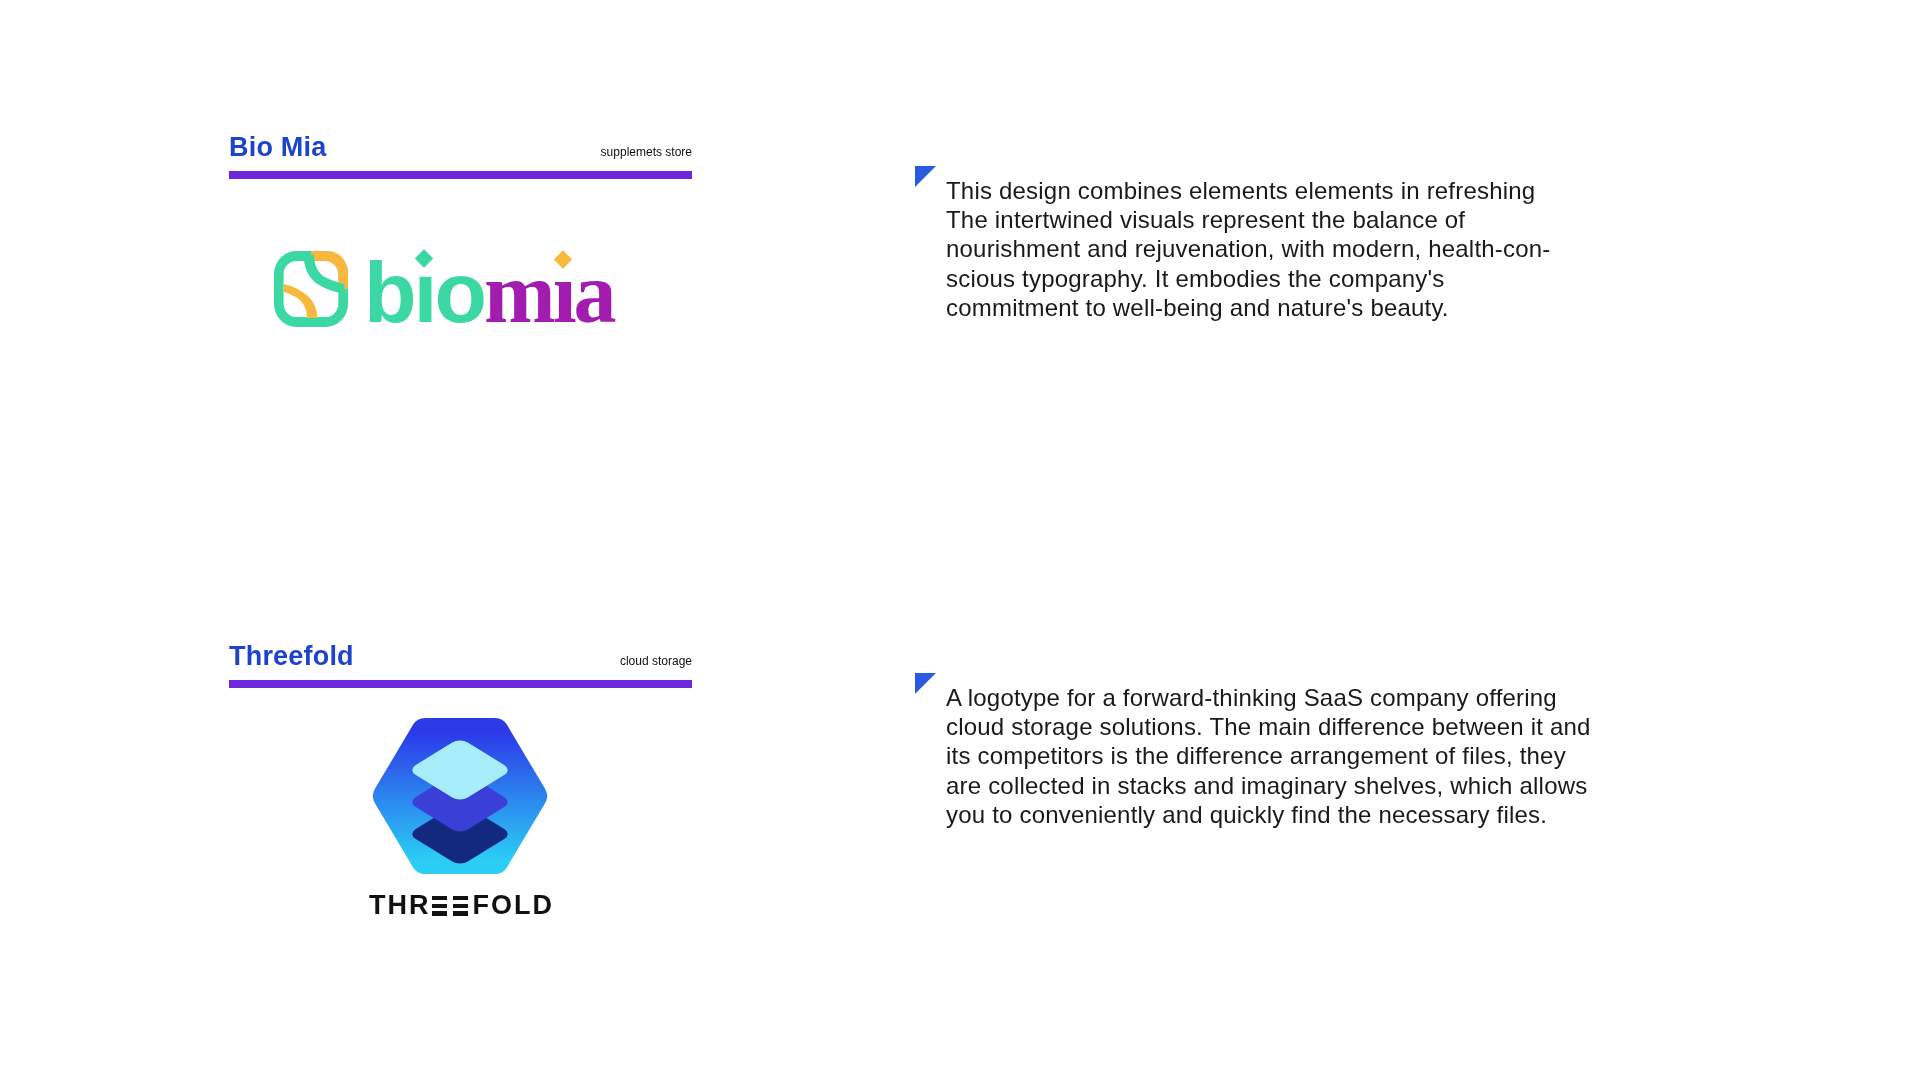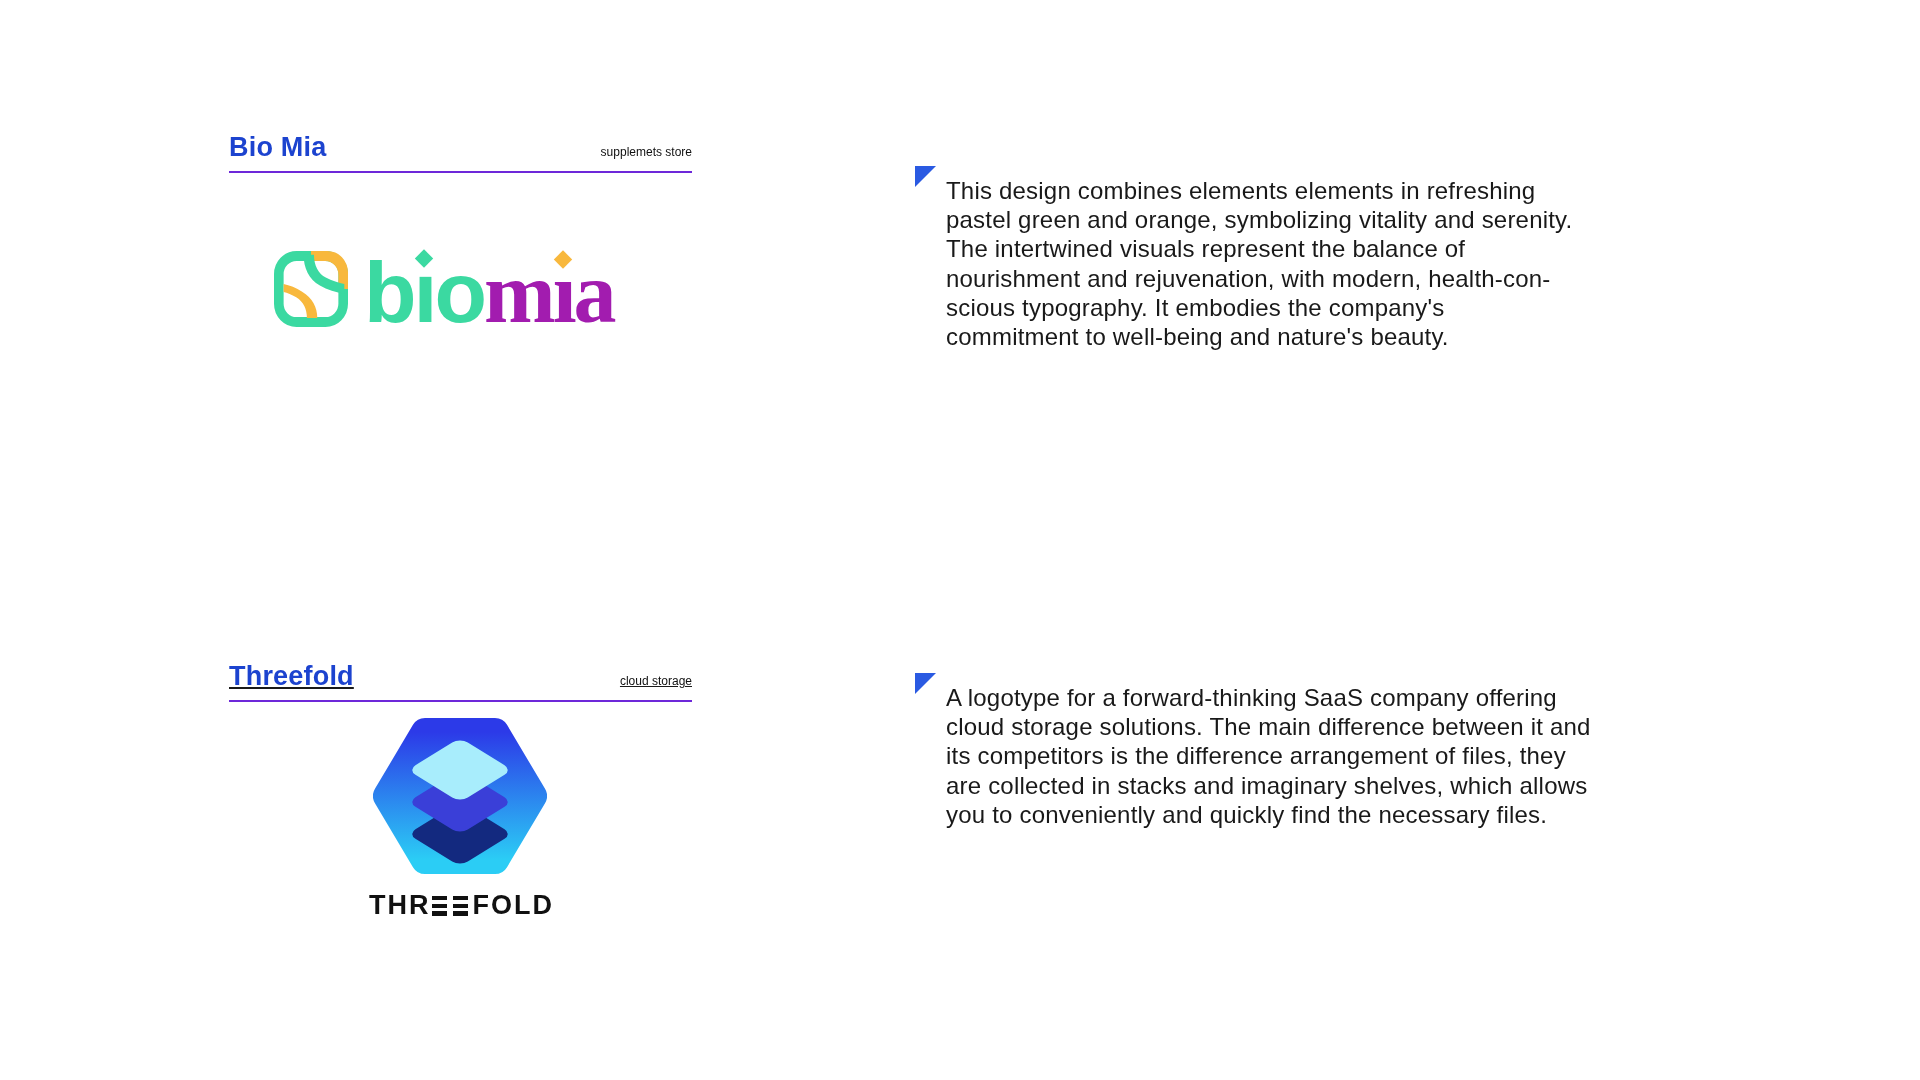--- a/index.html
+++ b/index.html
@@ -4,21 +4,21 @@
 <style>
   html,body{margin:0;padding:0;background:#ffffff;}
   .page{
     position:relative;width:1920px;height:1080px;background:#ffffff;overflow:hidden;
     font-family:"Liberation Sans", sans-serif;color:#1a1a1a;
   }
   
   .panel{position:absolute;left:229px;width:463px;}
   .panel-header{
     display:flex;justify-content:space-between;align-items:baseline;
-    padding-bottom:10px;border-bottom:2px solid #6d28d9;
+    padding-bottom:10px;border-bottom:8px solid #6d28d9;
   }
   .brand-name{
     margin:0;font-size:27px;line-height:1.05;font-weight:bold;color:#1c43cf;letter-spacing:.2px;
   }
   .brand-category{font-size:12px;line-height:1;color:#101010;}
 
   
   .biomia-logo{position:absolute;left:274px;top:241px;display:flex;align-items:center;gap:16px;}
   .biomia-mark{width:74px;height:76px;flex:0 0 auto;}
   .biomia-wordmark{
@@ -78,28 +78,27 @@
       <path d="M 13 43.5 C 21 45 30 48.5 38 53.5 C 52 62 58.5 74 58.5 88 L 44.5 88 C 44.5 77 40 67 30 61 C 24 57.5 18 55 13 54 Z" fill="#f8b83d"></path>
     </svg>
     <div class="biomia-wordmark">
       <span class="bio-part"><span>b</span><span class="iwrap"><span>ı</span><span class="idot green"></span></span><span>o</span></span><span class="mia-part"><span>m</span><span class="iwrap"><span>ı</span><span class="idot orange"></span></span><span>a</span></span>
     </div>
   </div>
 
   <span class="marker" style="left:915px;top:166px;"></span>
   <div class="desc" style="top:176px;">
     <div>This design combines elements elements in refreshing</div>
-    <div>pastel green and orange, symbolizing vitality and serenity.</div>
     <div>The intertwined visuals represent the balance of</div>
     <div>nourishment and rejuvenation, with modern, health-con-</div>
     <div>scious typography. It embodies the company's</div>
     <div>commitment to well-being and nature's beauty.</div>
   </div>
 
-  <div class="panel" style="top:662px;text-decoration:underline;">
+  <div class="panel" style="top:642px;">
     <div class="panel-header">
       <h2 class="brand-name">Threefold</h2>
       <span class="brand-category">cloud storage</span>
     </div>
   </div>
 
   <svg class="threefold-mark" viewBox="0 0 174 156" aria-hidden="true">
     <defs>
       <linearGradient id="hexg" x1="0" y1="0" x2="0" y2="1">
         <stop offset="0" stop-color="#2c3ae8"></stop>

